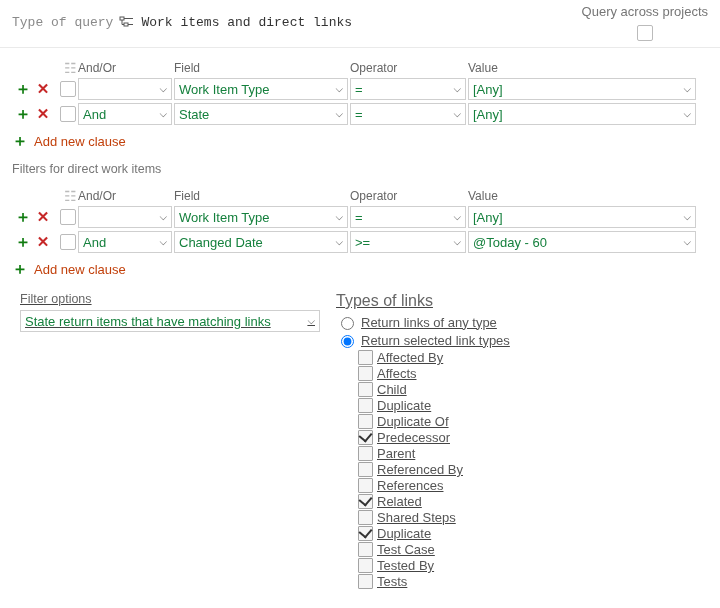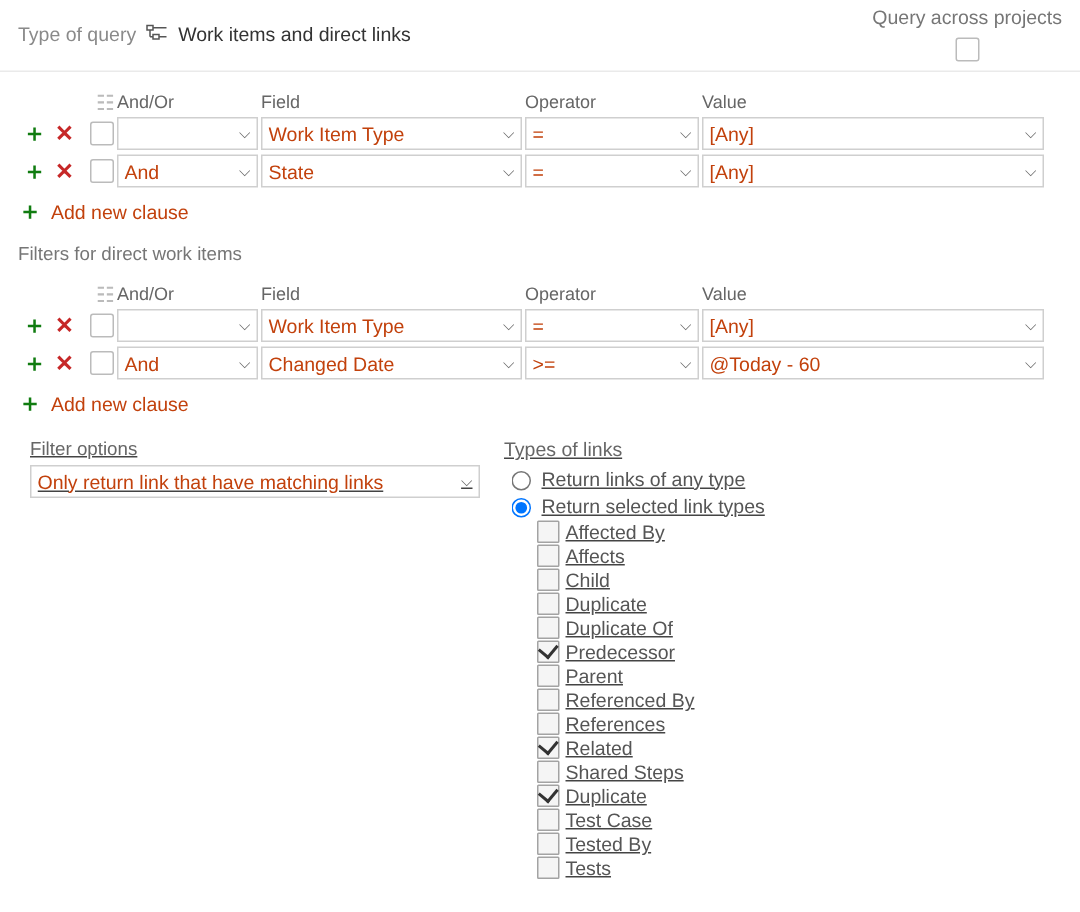--- a/index.html
+++ b/index.html
@@ -11,21 +11,21 @@
     background: #fff;
     width: 720px;
   }
   .topbar {
     display: flex;
     align-items: center;
     padding: 4px 12px 6px 12px;
     border-bottom: 1px solid #eaeaea;
     justify-content: space-between;
   }
-  .topbar-left { display: flex; align-items: flex-end; gap: 6px; }
+  .topbar-left { display: flex; align-items: flex-end; gap: 6px; font-family: Liberation Mono, monospace; }
   .muted { color: #8a8a8a; }
   .qtype-icon svg { display: block; }
   .qtype-text { color: #333; }
   .right-group { display: flex; align-items: center; gap: 6px; font-size: 13px; color:#767676;flex-direction:column;}
 
   .grid {
     margin: 8px 12px 0 12px;
   }
   .grid-header, .clause-row {
     display: grid;
@@ -64,21 +64,21 @@
     font-size: 13px;
     padding: 0 4px;
     box-sizing: border-box;
   }
   .select {
     display:flex; align-items:center; justify-content:space-between;
     padding-right: 2px;
     cursor:pointer;
     margin-right:2px;
   }
-  .select .sval { overflow:hidden; text-overflow:ellipsis; white-space:nowrap; color:#c2410c;}
+  .select .sval { overflow:hidden; text-overflow:ellipsis; white-space:nowrap; color:#15803d;}
   .select.empty .sval { color:transparent;}
   .sel-arrow { font-size:10px; color:#666; padding:0 2px;}
   .add-clause {
     margin: 6px 0 4px 12px;
     display:flex; align-items:center; gap:6px; cursor:pointer;
   }
   .add-clause .plus { color:#107c10; font-size:16px; font-weight:bold; }
   .add-clause .lbl { color:#c2410c; }
 
   .section-label {
@@ -87,21 +87,21 @@
 
   .bottom {
     display:flex;
     gap:16px;
     padding: 8px 12px 12px 20px;
     text-decoration: underline;
   }
   .filter-options { width: 300px;}
   .filter-options .lbl {color:#666; font-size:12.5px; margin-bottom:4px;}
   .types-links { flex:1; }
-  .types-links .lbl { color:#666; font-size:13px; margin-bottom:4px;}
+  .types-links .lbl { color:#666; font-size:16px; margin-bottom:4px;}
   .radio-row {
     display:flex; align-items:center; gap:4px; margin:2px 0; font-size:13px; color:#555;
   }
   .radio-row input[type="radio"]{ width:13px; height:13px;}
   .link-types {
     margin-left: 22px;
   }
   .lt-row { display:flex; align-items:center; gap:4px; margin:1px 0; color:#555;}
   .chkimg {
      width:13px; height:13px; border:1px solid #a3a3a3; background:#f5f5f5; display:inline-block; position:relative; border-radius:1px;
@@ -305,21 +305,21 @@
 </div>
 <div class="add-clause">
   <span class="plus">＋</span>
   <span class="lbl">Add new clause</span>
 </div>
 
 <div class="bottom">
   <div class="filter-options">
     <div class="lbl">Filter options</div>
     <div class="select" style="width:300px;">
-      <span class="sval">Only return link that have matching links</span>
+      <span class="sval">State return items that have matching links</span>
       <span class="sel-arrow">⌵</span>
     </div>
   </div>
   <div class="types-links">
     <div class="lbl">Types of links</div>
     <label class="radio-row">
       <input type="radio" name="lt" style="">
       <span>Return links of any type</span>
     </label>
     <label class="radio-row">

